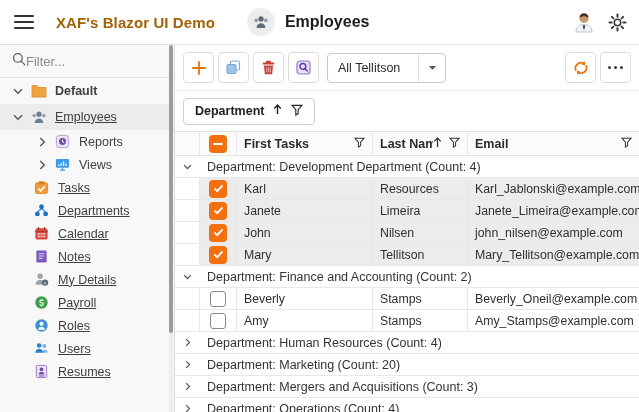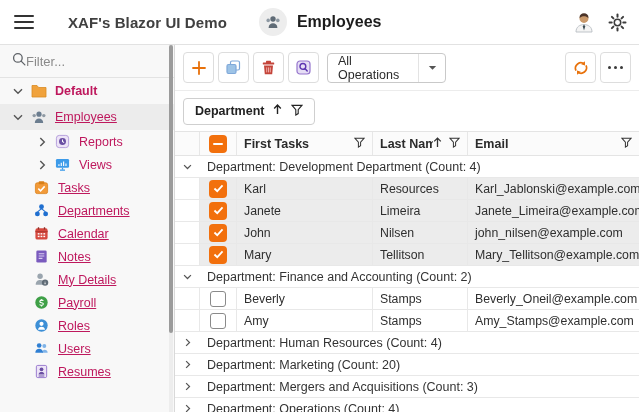--- a/index.html
+++ b/index.html
@@ -4,36 +4,36 @@
 <style>
   * { box-sizing: border-box; margin: 0; padding: 0; }
   html,body { width:639px; height:412px; overflow:hidden; }
   body { font-family:"Liberation Sans","DejaVu Sans",sans-serif; background:#fff; color:#222; }
   .app { width:639px; height:412px; display:flex; flex-direction:column; }
 
   
   .topbar { height:45px; flex:0 0 45px; display:flex; align-items:center; background:#fff; border-bottom:1px solid #e2e2e2; }
   .hamburger { margin-left:14px; width:20px; height:14px; display:flex; flex-direction:column; justify-content:space-between; cursor:pointer; }
   .hamburger span { display:block; height:2px; background:#333; border-radius:1px; }
-  .app-title { font-size:15px; font-weight:bold; margin-left:34px; color:#404040; letter-spacing:.1px; }
+  .app-title { font-size:15px; font-weight:bold; margin-left:22px; color:#a16207; letter-spacing:.1px; }
   .page-group { display:flex; align-items:center; margin-left:32px; gap:10px; }
   .page-circle { width:28px; height:28px; border-radius:50%; background:#ededed; display:flex; align-items:center; justify-content:center; }
   .page-title { font-size:16px; font-weight:600; color:#1c1c1c; }
   .topbar-right { margin-left:auto; display:flex; align-items:center; gap:14px; padding-right:12px; }
   .iconbtn { display:flex; align-items:center; justify-content:center; cursor:pointer; background:none; border:none; }
 
   
   .body-row { flex:1; display:flex; min-height:0; }
 
   
   .sidebar { width:175px; flex:0 0 175px; background:#f8f8f8; border-right:1px solid #d9d9d9; position:relative; overflow:hidden; }
   .filter-box { height:33px; display:flex; align-items:center; padding:0 12px; border-bottom:1px solid #e3e3e3; }
   .filter-box input { border:none; outline:none; background:transparent; font-size:13px; color:#333; width:110px; font-family:inherit; }
   .filter-box input::placeholder { color:#8a8a8a; }
-  .tree-item { display:flex; align-items:center; height:23px; font-size:12.5px; color:#be185d; cursor:pointer; }
+  .tree-item { display:flex; align-items:center; height:23px; font-size:12.5px; color:#404040; cursor:pointer; }
   .tree-item.tall { height:26px; }
   .tree-item.selected { background:#ececec; }
   .chev { width:24px; display:flex; align-items:center; justify-content:center; flex:0 0 24px; }
   .ind1 { padding-left:6px; }
   .ind2 { padding-left:30px; }
   .ind2nc { padding-left:33px; }
   .ticon { width:17px; height:17px; display:flex; align-items:center; justify-content:center; margin-right:8px; flex:0 0 17px; }
   .tlabel { white-space:nowrap; }
   .tlabel.link { text-decoration:underline; }
   .tlabel.bold { font-weight:bold; }
@@ -347,21 +347,21 @@
             </svg>
         </button>
         <button class="tbtn">
           <svg width="15" height="15" viewBox="0 0 15 15">
               <rect x="1" y="1" width="13" height="13" rx="3" fill="#E6DEF5" stroke="#9575CD" stroke-width="1.2"></rect>
               <circle cx="6.9" cy="6.4" r="2.9" fill="none" stroke="#5E35B1" stroke-width="1.4"></circle>
               <path d="M8.9 8.6 L11.2 11" stroke="#5E35B1" stroke-width="1.5" stroke-linecap="round"></path>
             </svg>
         </button>
         <div class="combo">
-          <span class="combo-text">All Operations</span>
+          <span class="combo-text">All Tellitson</span>
           <span class="combo-arrow">
             <svg width="9" height="6" viewBox="0 0 9 6">
                 <path d="M0.8 1 L4.5 4.8 L8.2 1 Z" fill="#555"></path>
               </svg>
           </span>
         </div>
         <div class="toolbar-spacer"></div>
         <button class="tbtn">
           <svg width="16" height="16" viewBox="0 0 16 16" fill="none">
               <path d="M3 10.6 A5.4 5.4 0 0 1 11.4 4.2" stroke="#E8710A" stroke-width="1.7"></path>

